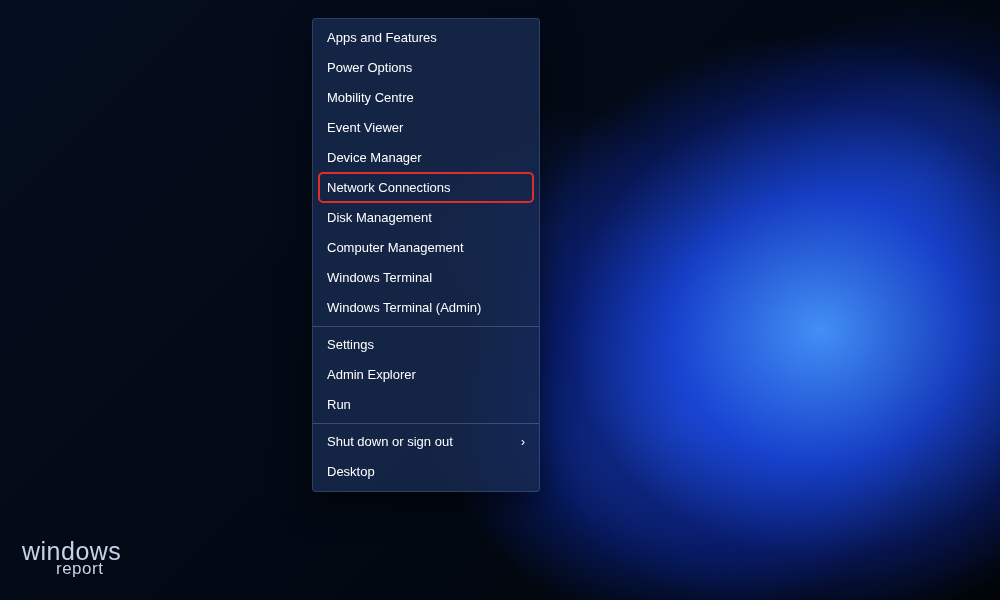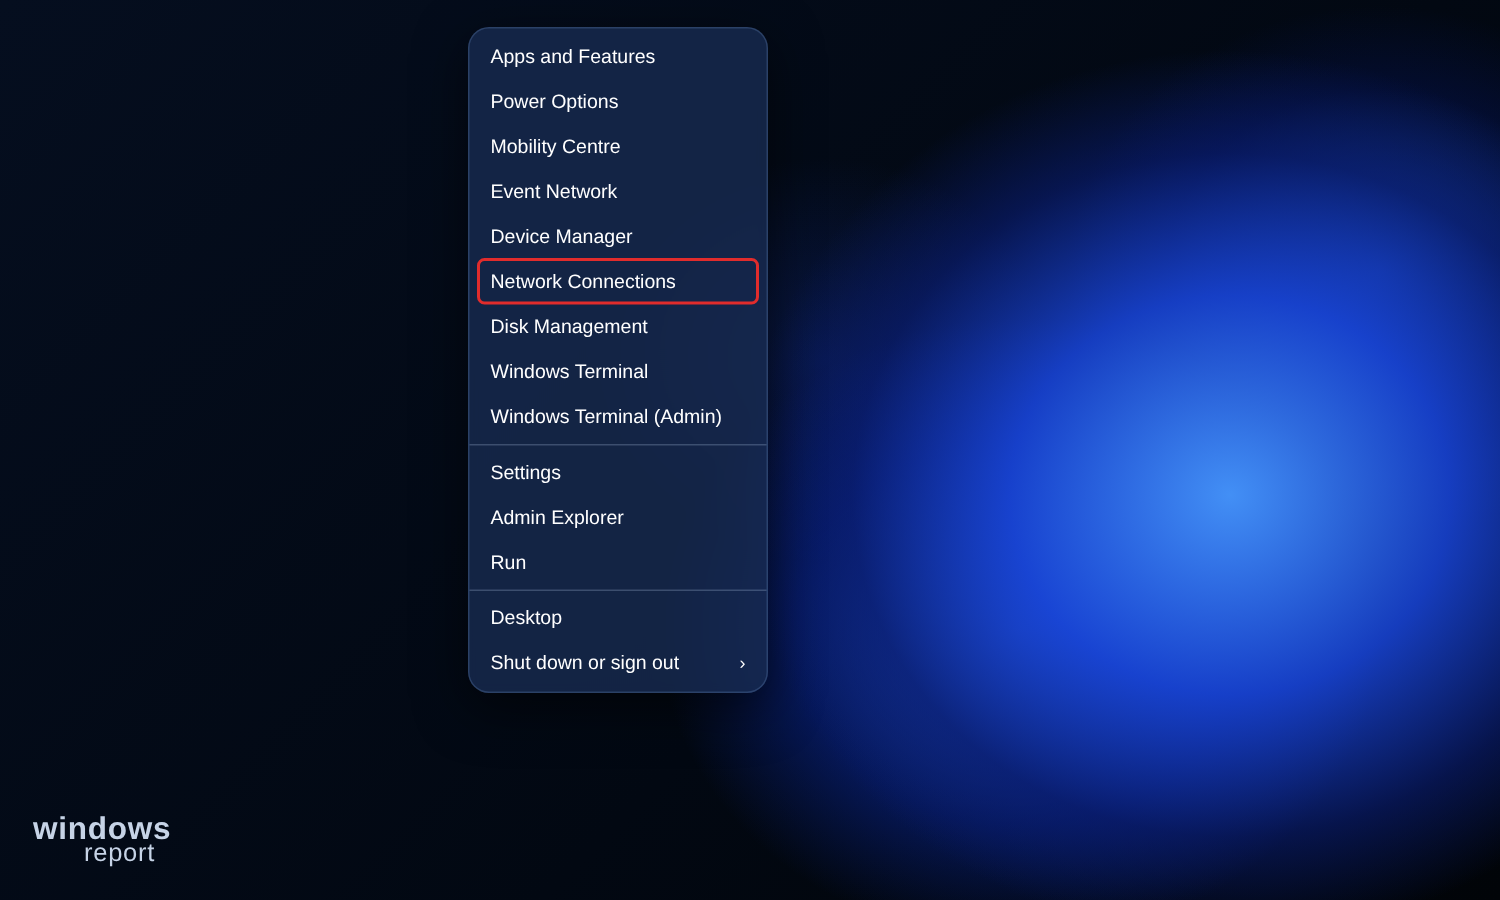--- a/index.html
+++ b/index.html
@@ -22,24 +22,24 @@
       radial-gradient(ellipse 300px 260px at 68% 70%, rgba(40,100,255,0.7) 0%, rgba(10,40,160,0.5) 50%, rgba(2,6,20,0) 80%),
       radial-gradient(ellipse 260px 220px at 92% 30%, rgba(30,90,240,0.6) 0%, rgba(5,20,90,0.4) 55%, rgba(2,6,20,0) 80%),
       radial-gradient(ellipse 200px 180px at 55% 40%, rgba(20,50,160,0.35) 0%, rgba(2,6,20,0) 75%),
       linear-gradient(135deg, #050e1f 0%, #020812 60%, #010408 100%);
   }
 
   .winx-menu {
     position: absolute;
     left: 312px;
     top: 18px;
-    width: 200px;
+    width: 228px;
     background: rgba(24, 44, 82, 0.78);
     border: 1px solid rgba(90, 120, 170, 0.35);
-    border-radius: 14px;
+    border-radius: 4px;
     box-shadow: 0 10px 34px rgba(0,0,0,0.55);
     backdrop-filter: blur(4px);
     padding: 4px 0;
     box-sizing: border-box;
   }
 
   .menu-item {
     position: relative;
     display: flex;
     align-items: center;
@@ -81,22 +81,22 @@
     position: absolute;
     left: 22px;
     bottom: 24px;
     color: #c6d3e6;
     font-weight: 300;
     line-height: 0.9;
     letter-spacing: 0.5px;
     user-select: none;
   }
   .watermark .wm-top {
-    font-size: 21px;
-    font-weight: 700;
+    font-size: 25px;
+    font-weight: 400;
   }
   .watermark .wm-bot {
     font-size: 17px;
     font-weight: 300;
     margin-left: 34px;
     margin-top: -2px;
   }
 </style>
 </head>
 <body>
@@ -107,55 +107,58 @@
       <div class="menu-item">
         <span class="label">Apps and Features</span>
       </div>
       <div class="menu-item">
         <span class="label">Power Options</span>
       </div>
       <div class="menu-item">
         <span class="label">Mobility Centre</span>
       </div>
       <div class="menu-item">
-        <span class="label">Event Network</span>
+        <span class="label">Event Viewer</span>
       </div>
       <div class="menu-item">
         <span class="label">Device Manager</span>
       </div>
       <div class="highlight-box" style="left: 5px; right: 5px; top: 153px; height: 31px;"></div>
       <div class="menu-item">
         <span class="label">Network Connections</span>
       </div>
       <div class="menu-item">
         <span class="label">Disk Management</span>
+      </div>
+      <div class="menu-item">
+        <span class="label">Computer Management</span>
       </div>
       <div class="menu-item">
         <span class="label">Windows Terminal</span>
       </div>
       <div class="menu-item">
         <span class="label">Windows Terminal (Admin)</span>
       </div>
       <div class="menu-sep"></div>
       <div class="menu-item">
         <span class="label">Settings</span>
       </div>
       <div class="menu-item">
         <span class="label">Admin Explorer</span>
       </div>
       <div class="menu-item">
         <span class="label">Run</span>
       </div>
       <div class="menu-sep"></div>
       <div class="menu-item">
-        <span class="label">Desktop</span>
+        <span class="label">Shut down or sign out</span>
+        <span class="chevron">›</span>
       </div>
       <div class="menu-item">
-        <span class="label">Shut down or sign out</span>
-        <span class="chevron">›</span>
+        <span class="label">Desktop</span>
       </div>
     </div>
 
   <div class="watermark">
     <div class="wm-top">windows</div>
     <div class="wm-bot">report</div>
   </div>
 
 </div>
 

